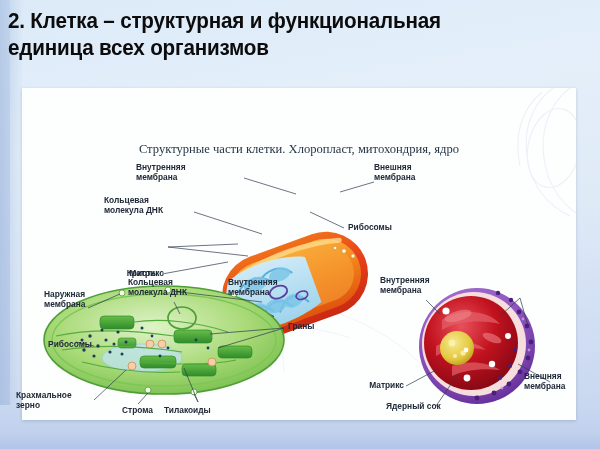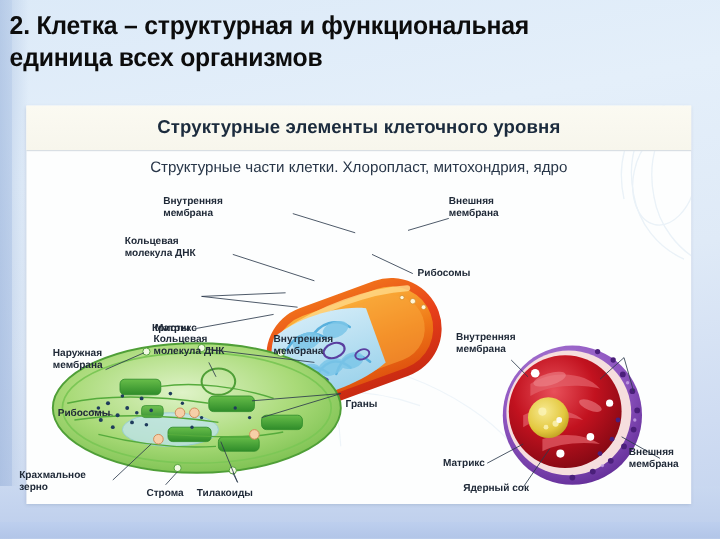--- a/index.html
+++ b/index.html
@@ -40,22 +40,22 @@
 
   .panel-head{
     position:absolute;left:0;top:0;width:554px;height:37px;
     background:linear-gradient(180deg,#fbfaf2,#f7f6ec);
     border-bottom:1px solid #d9dfe4;
     display:flex;align-items:center;justify-content:center;
   }
   .panel-head-txt{font-size:15.5px;font-weight:bold;color:#1b2b3d;letter-spacing:.1px;}
 
   .panel-sub{
-    position:absolute;left:0;top:38px;width:554px;height:26px;
-    display:flex;align-items:center;justify-content:center;
+    position:absolute;left:0;top:48px;width:554px;height:26px;
+    display:flex;align-items:center;justify-content:center;font-family:Liberation Serif, serif;
   }
   .panel-sub-txt{font-size:12.6px;color:#283648;}
 
   .figures{position:absolute;left:0;top:62px;width:554px;height:270px;}
 
   
   .lbl{
     position:absolute;font-size:8.4px;color:#202a38;line-height:9.6px;
     text-align:left;white-space:pre-line;font-weight:bold;
   }
@@ -90,23 +90,20 @@
   <div class="panel-wm panel-wm2">
     <svg width="260" height="110" viewBox="0 0 260 110">
       <g stroke="#dce9f4" stroke-width="1" fill="none">
         <path d="M4 60 C50 30 110 26 168 46 C206 60 238 82 256 104"></path>
         <path d="M10 84 C60 56 120 50 178 70"></path>
         <path d="M70 6 C96 34 110 62 112 104"></path>
       </g>
     </svg>
   </div>
 
-  <div class="panel-head">
-    <span class="panel-head-txt">Структурные элементы клеточного уровня</span>
-  </div>
 
   <div class="panel-sub">
     <span class="panel-sub-txt">Структурные части клетки. Хлоропласт, митохондрия, ядро</span>
   </div>
 
   <div class="figures">
 
     <svg width="554" height="270" style="position:absolute;left:0;top:0;overflow:visible;">
       <defs>
         <linearGradient id="mitoOuter" x1="0" y1="0" x2="0" y2="1">
@@ -278,21 +275,21 @@
       </g>
     </svg>
 
     <div class="lbl" style="left:22px;top:140px;width:84px;">Наружная
 мембрана</div>
     <div class="lbl" style="left:106px;top:128px;width:92px;">Кольцевая
 молекула ДНК</div>
     <div class="lbl" style="left:206px;top:128px;width:82px;">Внутренняя
 мембрана</div>
     <div class="lbl r" style="left:-12px;top:190px;width:82px;">Рибосомы</div>
-    <div class="lbl l" style="left:266px;top:172px;width:56px;margin-top:10px;">Граны</div>
+    <div class="lbl l" style="left:266px;top:172px;width:56px;">Граны</div>
     <div class="lbl" style="left:-6px;top:241px;width:86px;">Крахмальное
 зерно</div>
     <div class="lbl" style="left:100px;top:256px;width:64px;">Строма</div>
     <div class="lbl" style="left:142px;top:256px;width:72px;">Тилакоиды</div>
 
     <svg width="554" height="270" style="position:absolute;left:0;top:0;overflow:visible;">
       <defs>
         <radialGradient id="nucOuter" cx="42%" cy="32%" r="74%">
           <stop offset="0" stop-color="#b98ede"></stop>
           <stop offset="60%" stop-color="#8e55c0"></stop>

